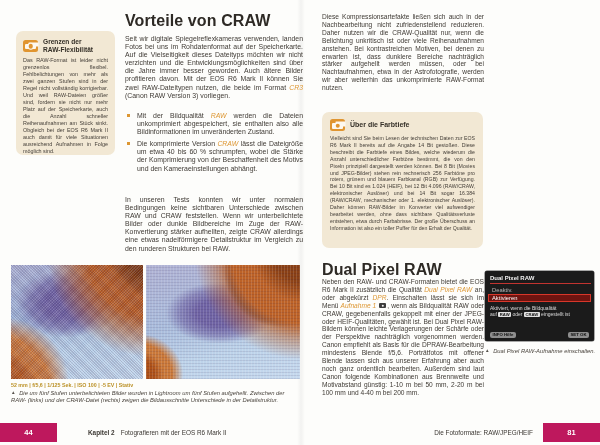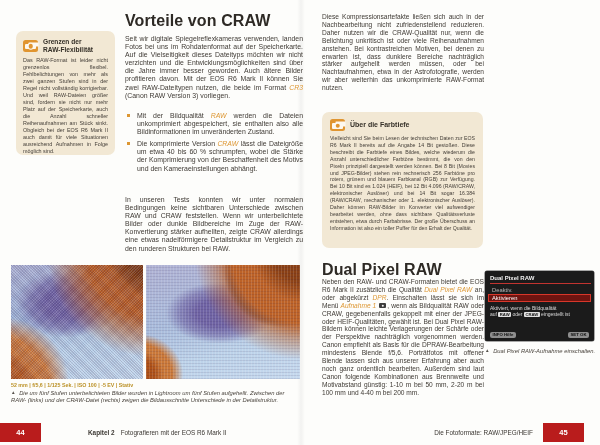--- a/index.html
+++ b/index.html
@@ -87,21 +87,21 @@
   .menu .note{font-size:5px;line-height:6.6px;color:#dcdcdc;margin-top:2.5px;}
   .menu-badge{display:inline-block;background:#e2e2e2;color:#141414;font-size:4.2px;font-weight:bold;
     padding:0 1.5px;border-radius:1px;line-height:5.2px;vertical-align:.2px;}
   .menu .mfoot{position:absolute;left:5px;right:5px;bottom:3px;display:flex;justify-content:space-between;}
   .pill{background:#8e8e8e;color:#101010;font-size:4.3px;font-weight:bold;border-radius:2px;
     padding:.5px 2.5px;line-height:5.4px;}
   .menucap{position:absolute;left:485px;top:347px;width:112px;font-size:5.8px;line-height:7px;
     font-style:italic;color:#4a443d;}
 
   
-  .pagenum{position:absolute;top:423px;width:41px;height:19px;background:#b91c1c;color:#fff;
+  .pagenum{position:absolute;top:423px;width:57px;height:19px;background:#be185d;color:#fff;
     font-size:7.5px;font-weight:bold;display:flex;align-items:center;justify-content:center;}
   .pn-left{left:0;}
   .pn-right{left:543px;}
   .foot-left{position:absolute;left:88px;top:429px;font-size:6.4px;color:#3c3833;}
   .foot-left b{margin-right:6px;}
   .foot-right{position:absolute;right:67px;top:429px;font-size:6.4px;color:#3c3833;}
 </style>
 </head>
 <body>
 
@@ -176,13 +176,13 @@
 <div class="menucap">
   <span class="tri">▲</span>
   <span style="font-style:italic">Dual Pixel RAW-Aufnahme einschalten.</span>
 </div>
 
 <div class="pagenum pn-left">44</div>
 <div class="foot-left">
   <b>Kapitel 2</b><span>Fotografieren mit der EOS R6 Mark II</span>
 </div>
 <div class="foot-right">Die Fotoformate: RAW/JPEG/HEIF</div>
-<div class="pagenum pn-right">45</div>
+<div class="pagenum pn-right">81</div>
 
 </body></html>

